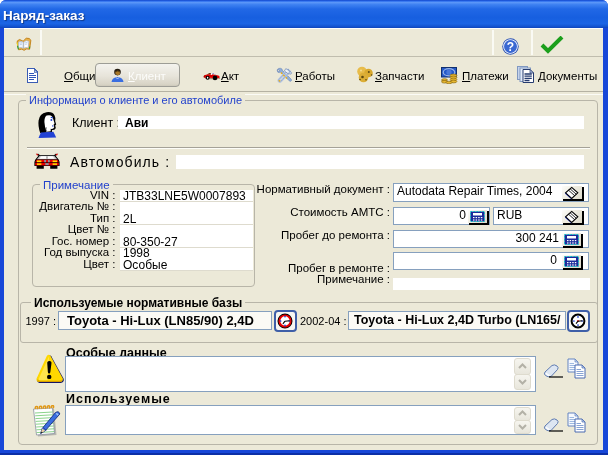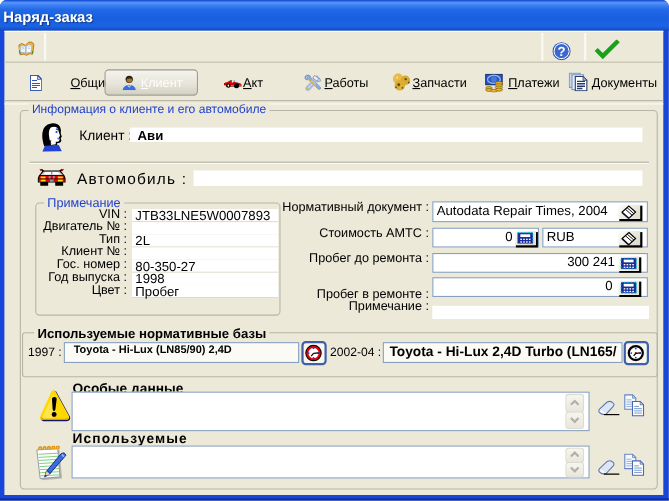--- a/index.html
+++ b/index.html
@@ -188,36 +188,36 @@
       </svg>
   <div class="lbl" style="left:66px;top:125.5px;font-size:14px;letter-spacing:1.1px;">Автомобиль :</div>
   <div class="wfield" style="left:172px;top:127px;width:408px;height:14px;"></div>
 
   <div class="grp" style="left:28px;top:156px;width:221px;height:101px;"></div>
   <div class="grplabel bluelbl" style="left:36px;top:151px;">Примечание</div>
   <div id="leftfields">
     <div class="lbl lf" style="top:160.5px;">VIN :</div>
     <div class="lbl lf" style="top:172px;">Двигатель № :</div>
     <div class="lbl lf" style="top:183.5px;">Тип :</div>
-    <div class="lbl lf" style="top:195px;">Клиент № :</div>
+    <div class="lbl lf" style="top:195px;">Цвет № :</div>
     <div class="lbl lf" style="top:206.5px;">Гос. номер :</div>
     <div class="lbl lf" style="top:218px;">Год выпуска :</div>
     <div class="lbl lf" style="top:229.5px;">Цвет :</div>
     <div class="wfield lw" style="top:162px;"></div>
     <div class="wfield lw" style="top:173.5px;"></div>
     <div class="wfield lw" style="top:185px;"></div>
     <div class="wfield lw" style="top:196.5px;"></div>
     <div class="wfield lw" style="top:208px;"></div>
     <div class="wfield lw" style="top:219.5px;"></div>
     <div class="wfield lw" style="top:231px;"></div>
     <div class="val" style="left:119px;top:160.5px;">JTB33LNE5W0007893</div>
     <div class="val" style="left:119px;top:183.5px;">2L</div>
     <div class="val" style="left:119px;top:206.5px;">80-350-27</div>
     <div class="val" style="left:119px;top:218px;">1998</div>
-    <div class="val" style="left:119px;top:229.5px;">Пробег</div>
+    <div class="val" style="left:119px;top:229.5px;">Особые</div>
   </div>
 
   <div id="rightfields">
     <div class="lbl rf" style="top:155px;">Нормативный документ :</div>
     <div class="lbl rf" style="top:178px;">Стоимость АМТС :</div>
     <div class="lbl rf" style="top:200.5px;">Пробег до ремонта :</div>
     <div class="lbl rf" style="top:234px;">Пробег в ремонте :</div>
     <div class="lbl rf" style="top:244.5px;">Примечание :</div>
     <div class="xpfield" style="left:389px;top:155px;width:194px;height:17px;"></div>
     <div class="val" style="left:393px;top:156px;">Autodata Repair Times, 2004</div>
@@ -292,21 +292,21 @@
           </svg>
         </div>
     <div class="wfield" style="left:389px;top:250px;width:197px;height:12px;"></div>
   </div>
 
   <div class="grp" style="left:16px;top:274px;width:576px;height:39px;border-radius:3px;"></div>
   <div class="grplabel b" style="left:27px;top:267.5px;font-size:12px;">Используемые нормативные базы</div>
   <div id="bases">
     <div class="lbl" style="left:21.5px;top:287px;font-size:11px;">1997 :</div>
     <div class="xpfield" style="left:54px;top:283px;width:212px;height:17px;background:#fbfaf5;"></div>
-    <div class="val b" style="left:63px;top:284.5px;font-size:10px;">Toyota - Hi-Lux (LN85/90) 2,4D</div>
+    <div class="val b" style="left:63px;top:284.5px;font-size:13px;">Toyota - Hi-Lux (LN85/90) 2,4D</div>
     <div class="clockbtn" style="left:270px;top:282px;">
       <svg width="16" height="16" viewBox="0 0 16 16" style="position:absolute;left:1px;top:1px;">
             <circle cx="8" cy="8" r="6.7" fill="#fff" stroke="#000" stroke-width="1.6"></circle>
             <circle cx="8" cy="8" r="5.6" fill="none" stroke="#e80000" stroke-width="1.9"></circle>
             <g fill="#2040d0">
               <circle cx="8" cy="3.6" r="0.85"></circle>
               <circle cx="8" cy="12.4" r="0.85"></circle>
               <circle cx="3.6" cy="8" r="0.85"></circle>
               <circle cx="12.4" cy="8" r="0.85"></circle>
             </g>

